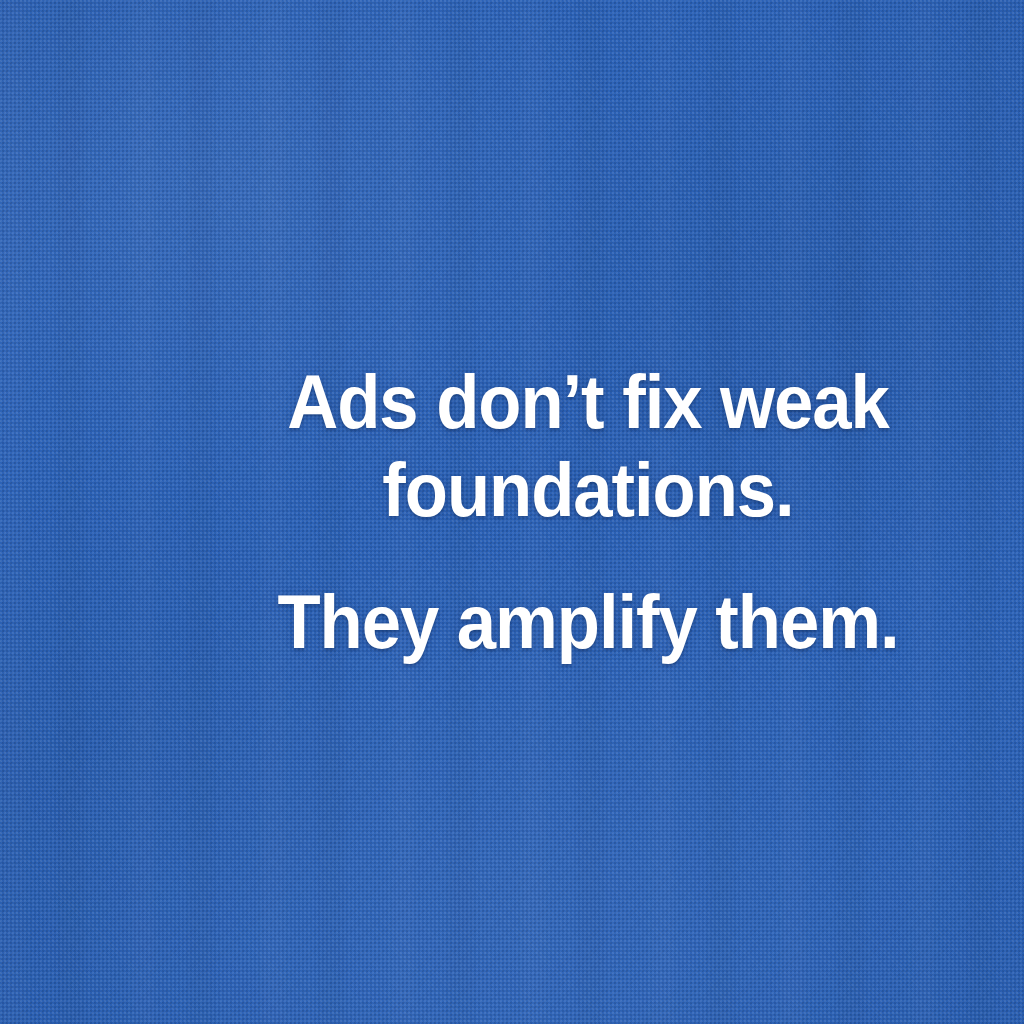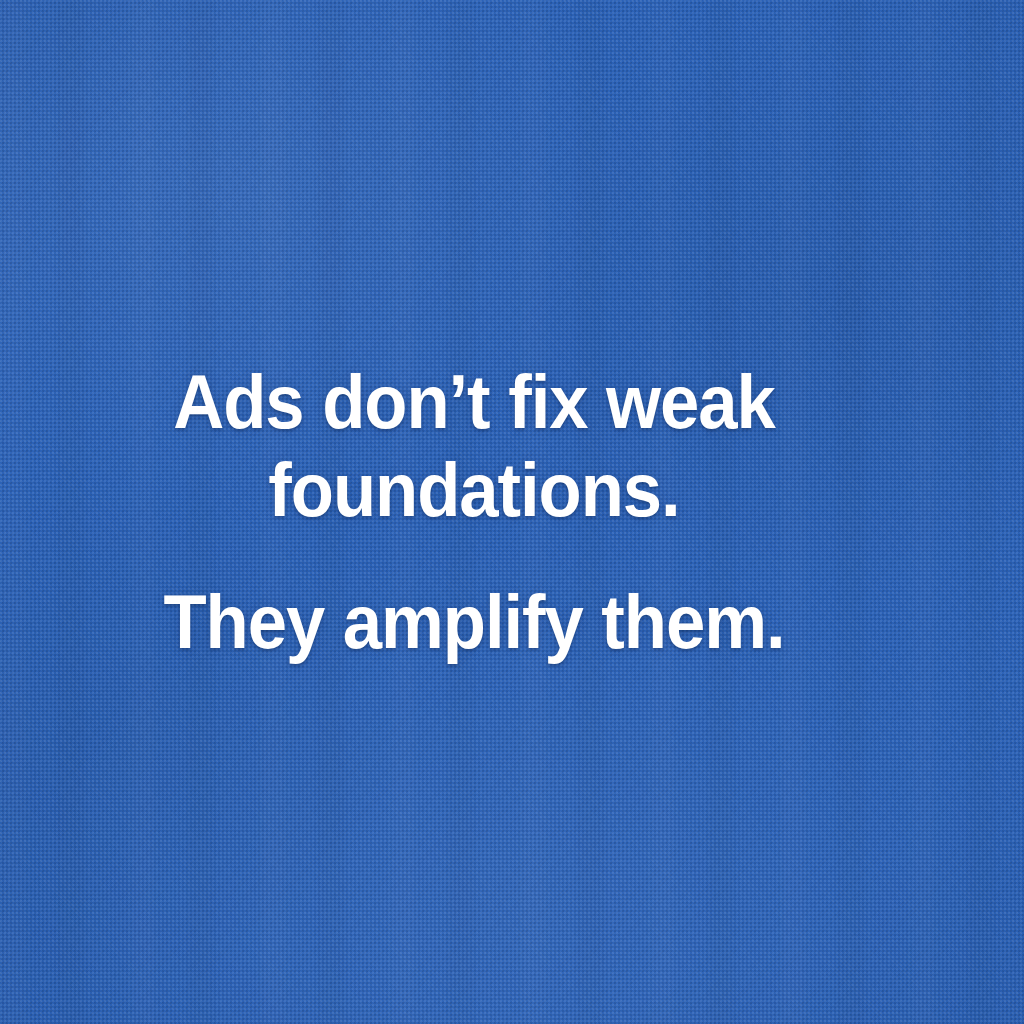--- a/index.html
+++ b/index.html
@@ -89,21 +89,21 @@
 
   
   #quote-text-block {
     position: absolute;
     left: 0;
     right: 0;
     top: 0;
     height: 1024px;
     display: flex;
     flex-direction: column;
-    align-items: flex-start;
+    align-items: flex-end;
     justify-content: center;
     padding: 0 86px;
     box-sizing: border-box;
     z-index: 5;
     margin-left: 38px;
   }
 
   .quote-para {
     margin: 0;
     width: 100%;

